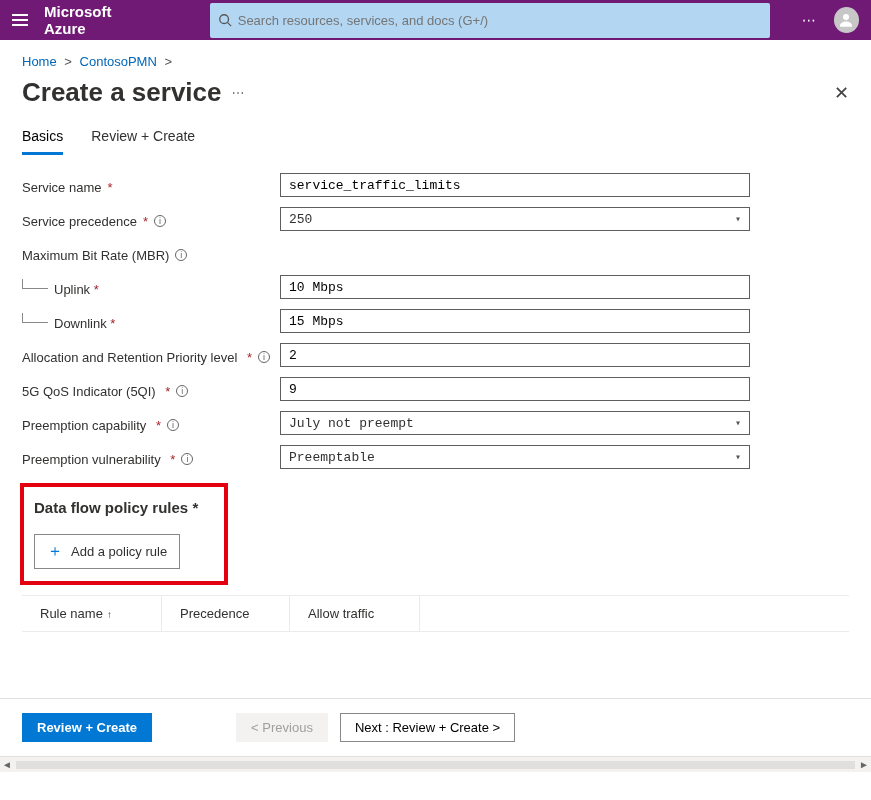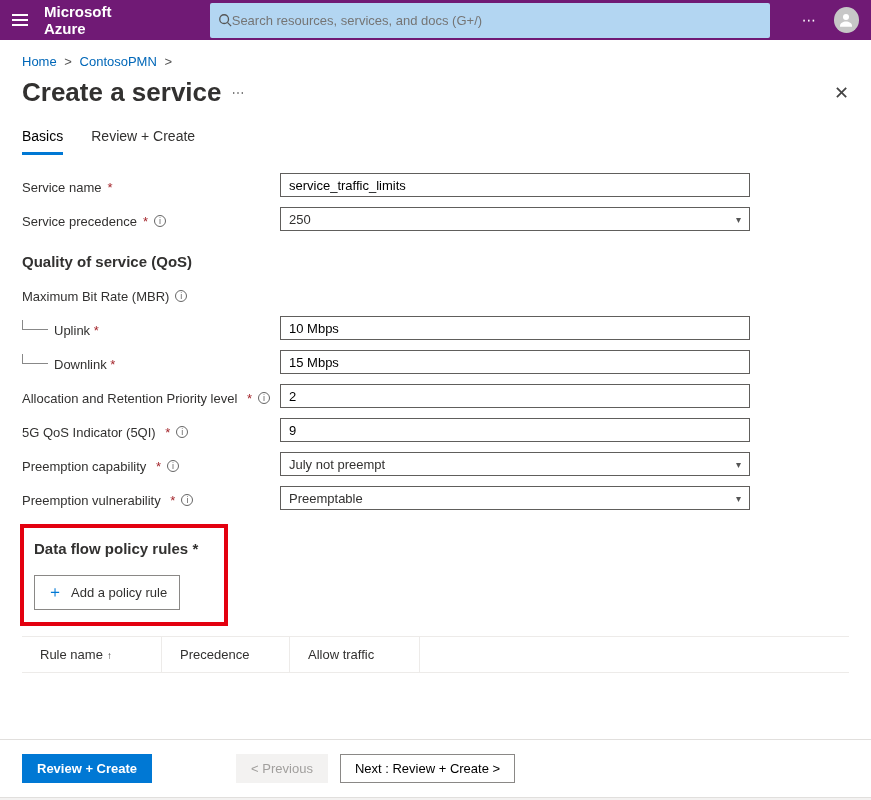--- a/index.html
+++ b/index.html
@@ -1,42 +1,42 @@
 <!DOCTYPE html>
 <html><head>
 <meta charset="utf-8">
 <style>
   * { box-sizing: border-box; margin: 0; padding: 0; }
   body { font-family: "Segoe UI", Arial, sans-serif; font-size: 13px; color: #323130; background: #fff; width: 871px; }
   .topbar { background: #701a75; height: 40px; display: flex; align-items: center; padding: 0 12px; color: #fff; gap: 16px; }
   .hamburger { display: flex; flex-direction: column; gap: 3px; cursor: pointer; }
   .hamburger span { width: 16px; height: 2px; background: #fff; }
   .brand { font-weight: 600; font-size: 15px; }
-  .searchbox { flex: none; width: 560px; height: 35px; background: #b3d6f2; border-radius: 2px; display: flex; align-items: center; padding: 0 8px; color: #555; margin-left: 40px; }
+  .searchbox { flex: none; width: 560px; height: 35px; background: #b3d6f2; border-radius: 2px; display: flex; align-items: center; padding: 0 8px; color: #555; gap: 6px; margin-left: 40px; }
   .searchbox input { flex: 1; background: transparent; border: none; outline: none; font-size: 13px; color: #333; }
   .spacer { flex: 1; }
   .dots { letter-spacing: 2px; font-size: 14px; }
   .avatar { width: 26px; height: 26px; border-radius: 50%; background: #c7c7c7; display: flex; align-items: center; justify-content: center; }
   .breadcrumb { padding: 14px 22px 6px; font-size: 13px; color: #0067b8; }
   .breadcrumb .sep { color: #555; margin: 0 4px; }
   .breadcrumb a { color: #0067b8; text-decoration: none; }
   .heading-row { display: flex; align-items: center; justify-content: space-between; padding: 2px 22px 14px; }
   .heading { font-size: 26px; font-weight: 600; }
   .heading-dots { margin-left: 10px; color: #555; }
   .close-x { font-size: 18px; cursor: pointer; color: #444; }
   .tabs { display: flex; gap: 28px; padding: 0 22px; border-bottom: none; }
   .tab { padding: 6px 0 8px; font-size: 14px; color: #323130; cursor: pointer; }
   .tab.active { color: #000; font-weight: 400; border-bottom: 3px solid #0078d4; }
   .form { padding: 18px 22px 8px; }
   .row { display: flex; min-height: 28px; margin-bottom: 6px; }
   .label-col { width: 258px; display: flex; align-items: center; gap: 6px; font-size: 13px; }
   .label-col .req { color: #a4262c; }
   .info-icon { width: 12px; height: 12px; border: 1px solid #666; border-radius: 50%; display: inline-flex; align-items: center; justify-content: center; font-size: 9px; color: #666; }
   .field-col { flex: 1; max-width: 470px; }
-  .field-col input, .field-col .select { width: 100%; height: 24px; border: 1px solid #605e5c; padding: 4px 8px; font-size: 13px; font-family: Liberation Sans, sans-serif; background: #fff; }
+  .field-col input, .field-col .select { width: 100%; height: 24px; border: 1px solid #605e5c; padding: 4px 8px; font-size: 13px; font-family: Liberation Mono, monospace; background: #fff; }
   .select { display: flex; align-items: center; justify-content: space-between; cursor: pointer; }
   .chev { font-size: 10px; color: #555; }
   .section-head { font-weight: 700; font-size: 15px; margin: 18px 0 12px; }
   .sub-label { display: flex; align-items: center; }
   .sub-connector { width: 26px; height: 10px; border-left: 1px solid #888; border-bottom: 1px solid #888; margin-right: 6px; margin-top: -10px; }
   .highlight-box { border: 4px solid #e3000f; padding: 8px 10px 12px; width: 208px; margin: 10px 0 10px -2px; }
   .highlight-box .section-head { margin: 4px 0 18px; }
   .add-rule-btn { display: inline-flex; align-items: center; gap: 8px; border: 1px solid #8a8886; padding: 6px 12px; font-size: 13px; cursor: pointer; background: #fff; }
   .plus { color: #0078d4; font-size: 16px; font-weight: 400; }
   .table-head { display: flex; border-top: 1px solid #edebe9; border-bottom: 1px solid #edebe9; margin-top: 8px; }
@@ -115,21 +115,20 @@
         <span class="info-icon">i</span>
       </div>
     <div class="field-col">
         <div class="select">
           <span>250</span>
           <span class="chev">▾</span>
         </div>
       </div>
   </div>
 
-  <div class="section-head">Quality of service (QoS)</div>
 
   <div class="row">
     <div class="label-col">
         <span>Maximum Bit Rate (MBR)</span>
         <span class="info-icon">i</span>
       </div>
   </div>
 
   <div class="row">
     <div class="label-col">

